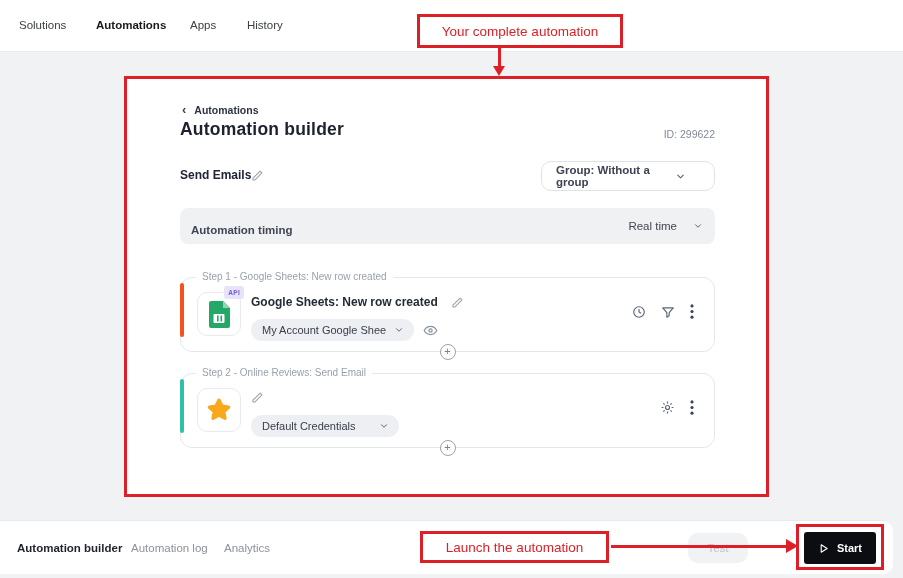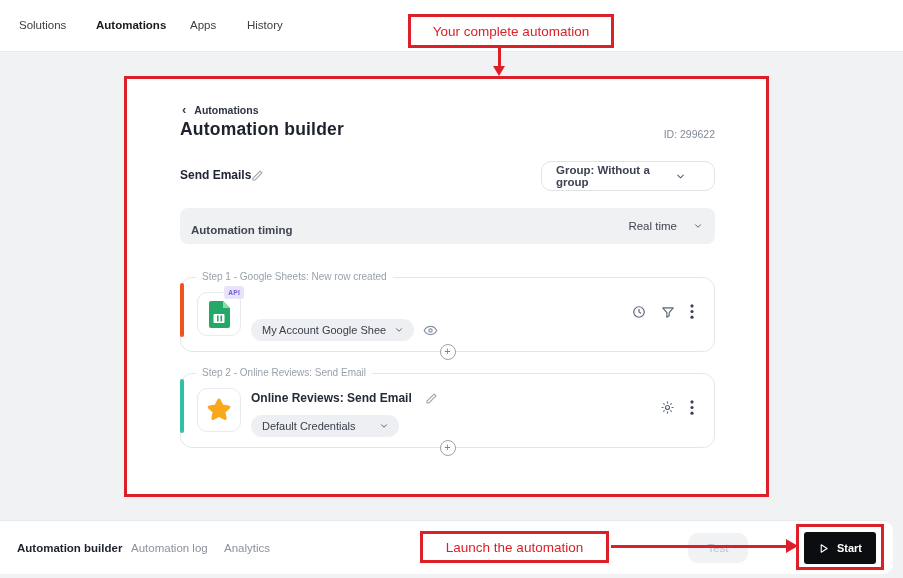--- a/index.html
+++ b/index.html
@@ -150,21 +150,21 @@
 </head>
 <body>
 
 <div class="topnav">
   <span class="nav-item" style="left:19px">Solutions</span>
   <span class="nav-item active" style="left:96px">Automations</span>
   <span class="nav-item" style="left:190px">Apps</span>
   <span class="nav-item" style="left:247px">History</span>
 </div>
 
-<div class="ann-box" style="left:408px; top:14px; width:206px; height:34px;">Your complete automation</div>
+<div class="ann-box" style="left:417px; top:14px; width:206px; height:34px;">Your complete automation</div>
 <div class="arrow-line-v" style="left:498px; top:48px; height:19px;"></div>
 <div class="arrow-head-down" style="left:493px; top:66px;"></div>
 
 <div class="panel">
 
   <div class="breadcrumb">
     <span class="back">‹</span>
     <span>Automations</span>
   </div>
 
@@ -205,20 +205,28 @@
       <svg width="21" height="27" viewBox="0 0 21 27">
         <path d="M2 0h12l7 7v18a2 2 0 0 1-2 2H2a2 2 0 0 1-2-2V2a2 2 0 0 1 2-2z" fill="#23a867"></path>
         <path d="M14 0l7 7h-7z" fill="#8fd6b4"></path>
         <rect x="4.5" y="13" width="11" height="9" rx="1" fill="#fff"></rect>
         <rect x="8" y="14.5" width="1.6" height="6" fill="#23a867"></rect>
         <rect x="11.5" y="14.5" width="1.6" height="6" fill="#23a867"></rect>
       </svg>
       <span class="api-badge">API</span>
     </div>
 
+    <div class="step-title">
+      <span>Google Sheets: New row created</span>
+      <span class="icon-btn">
+        <svg width="13" height="13" viewBox="0 0 24 24" fill="none" stroke="#9aa2ad" stroke-width="2" stroke-linejoin="round">
+            <path d="M16.8 3.8l3.4 3.4L7 20.4H3.6V17L16.8 3.8z"></path>
+          </svg>
+      </span>
+    </div>
 
     <div class="conn-row">
       <span class="conn-select">
         <span>My Account Google Shee</span>
         <svg class="chev" width="10" height="10" viewBox="0 0 24 24" fill="none" stroke="#5b6575" stroke-width="2.4" stroke-linecap="round" stroke-linejoin="round">
             <polyline points="6 9 12 15 18 9"></polyline>
           </svg>
       </span>
       <span class="icon-btn">
         <svg width="15" height="15" viewBox="0 0 24 24" fill="none" stroke="#8a93a0" stroke-width="2">
@@ -256,21 +264,20 @@
     <span class="step-legend">Step 2 - Online Reviews: Send Email</span>
     <span class="accent teal"></span>
 
     <div class="app-icon-box">
       <svg width="26" height="26" viewBox="0 0 24 24">
         <path d="M12 3l2.7 5.6 6.1.8-4.5 4.2 1.2 6L12 16.7l-5.5 2.9 1.2-6L3.2 9.4l6.1-.8L12 3z" fill="#f9a81b" stroke="#f9a81b" stroke-width="3.2" stroke-linejoin="round"></path>
       </svg>
     </div>
 
     <div class="step-title">
-      <span>Online Reviews: Send Email</span>
       <span class="icon-btn">
         <svg width="13" height="13" viewBox="0 0 24 24" fill="none" stroke="#9aa2ad" stroke-width="2" stroke-linejoin="round">
             <path d="M16.8 3.8l3.4 3.4L7 20.4H3.6V17L16.8 3.8z"></path>
           </svg>
       </span>
     </div>
 
     <div class="conn-row">
       <span class="conn-select" style="width:148px; justify-content:space-between;">
         <span>Default Credentials</span>

